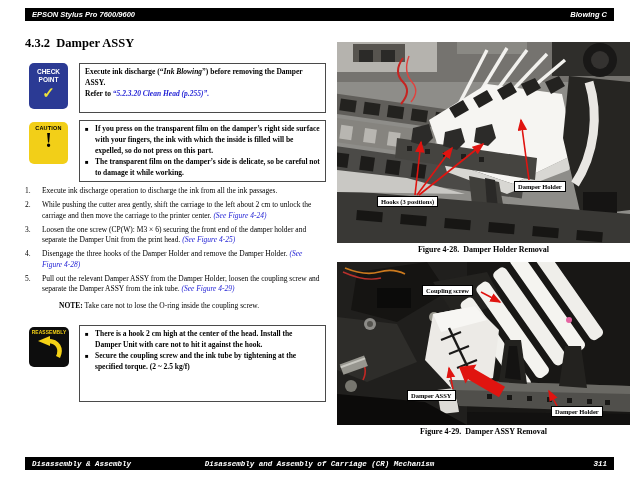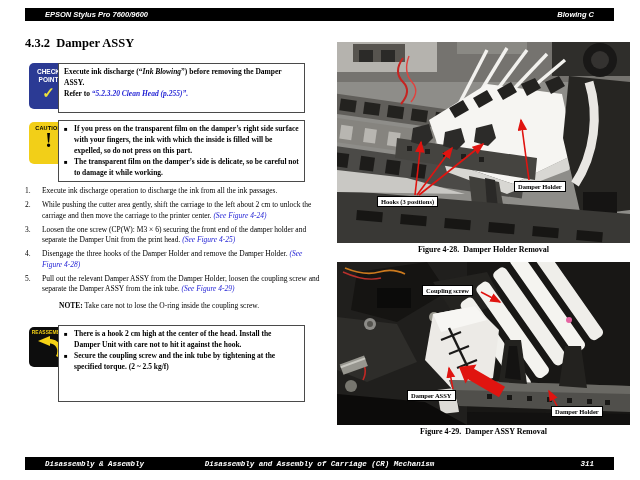--- a/index.html
+++ b/index.html
@@ -1,39 +1,39 @@
 <!DOCTYPE html>
 <html><head>
 <meta charset="utf-8">
 <style>
   html,body{margin:0;padding:0;background:#e8e8e8;}
   #page{position:relative;width:640px;height:480px;background:#ffffff;overflow:hidden;
         font-family:"Liberation Serif",serif;color:#000;}
   
   .bar{position:absolute;left:25px;width:589px;height:13px;background:#000;color:#fff;
        display:flex;align-items:center;justify-content:space-between;box-sizing:border-box;
-       padding:0 20px;font:bold italic 7.5px "Liberation Sans",sans-serif;}
+       padding:0 7px;font:bold italic 7.5px "Liberation Sans",sans-serif;}
   #header-bar{top:8px;}
   #footer-bar{top:457px;font-family:"Liberation Serif",serif;}
   #footer-center{position:absolute;left:50%;transform:translateX(-50%);white-space:nowrap;}
   
   #section-title{position:absolute;left:25px;top:36px;font:bold 12.5px "Liberation Serif",serif;white-space:pre;}
   
   .badge{position:absolute;left:29px;border-radius:5px;box-sizing:border-box;text-align:center;
          font-family:"Liberation Sans",sans-serif;}
   #checkpoint-badge{top:63px;width:39px;height:46px;background:#2b3a94;color:#fff;padding-top:5px;}
   #checkpoint-badge .bl{font:bold 6.5px "Liberation Sans",sans-serif;line-height:1.25;}
   #checkpoint-badge .chk{color:#efe23b;font-size:15px;font-weight:bold;line-height:1.1;margin-top:1px;}
   #caution-badge{top:122px;width:39px;height:42px;background:#f2cf18;color:#000;padding-top:3px;}
   #caution-badge .bl{font:bold 5.5px "Liberation Sans",sans-serif;letter-spacing:.2px;}
   #caution-badge .ex{font:bold 20px "Liberation Serif",serif;line-height:.95;}
   #reassembly-badge{top:327px;width:40px;height:40px;background:#0d0d0d;color:#f5d216;padding-top:3px;}
   #reassembly-badge .bl{font:bold 4.9px "Liberation Sans",sans-serif;letter-spacing:.1px;}
   
-  .nbox{position:absolute;left:58px;width:247px;background:#fff;border:1px solid #4a4a4a;
+  .nbox{position:absolute;left:79px;width:247px;background:#fff;border:1px solid #4a4a4a;
         box-sizing:border-box;padding:3px 5px;font:bold 7.5px "Liberation Serif",serif;line-height:1.45;}
   #checkpoint-box{top:63px;min-height:50px;}
   #caution-box{top:120px;min-height:56px;}
   #reassembly-box{top:325px;min-height:77px;}
   .bullet-row{display:flex;}
   .bullet-row .sq{width:10px;flex:none;font-size:6px;line-height:1.8;}
   .bullet-row .bt{flex:1;}
   .blue{color:#1f1fd4;}
   .it{font-style:italic;}
   

